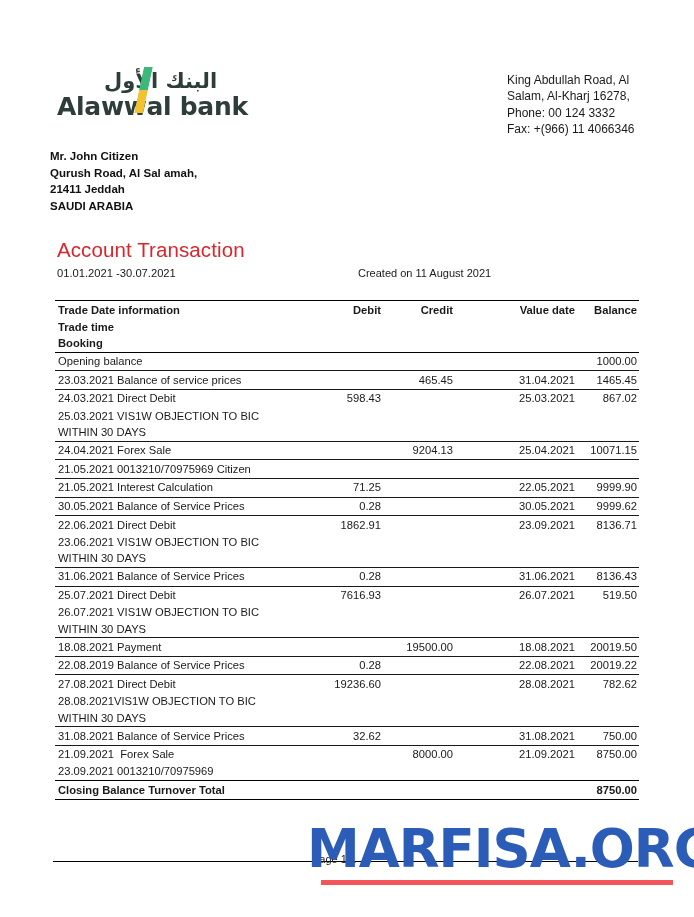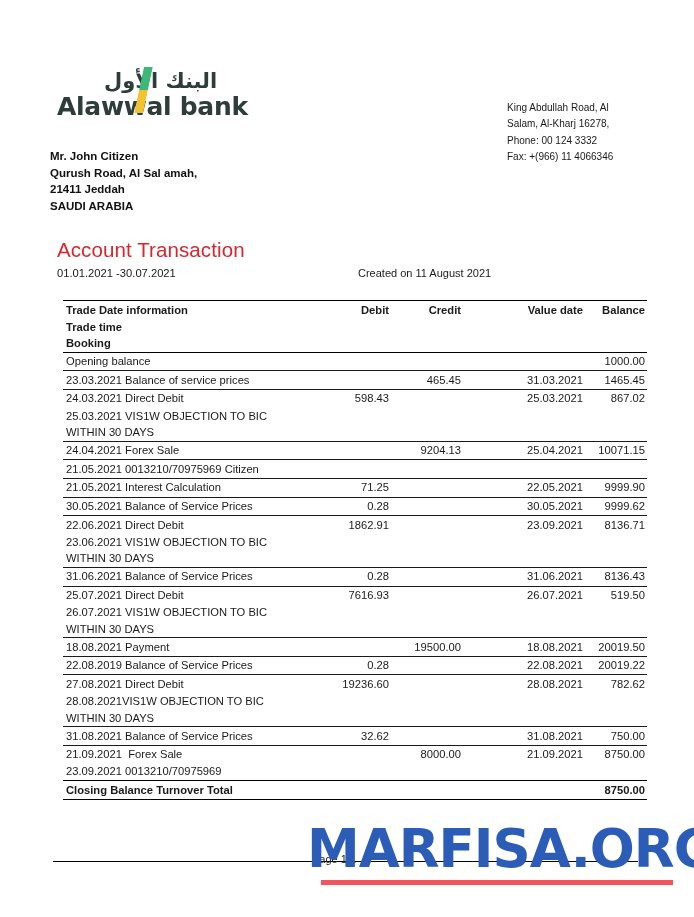--- a/index.html
+++ b/index.html
@@ -78,24 +78,23 @@
     height: 50%;
   }
   .logo-accent .a-top { background: #3cb878; }
   .logo-accent .a-bot { background: #f2c230; }
 
   .bank-address {
     position: absolute;
     left: 507px;
     top: 10px;
     width: 180px;
-    font-size: 10px;
+    font-size: 12px;
     line-height: 16.3px;
     color: #1a1a1a;
-    margin-top: 28px;
   }
   .bank-address div { white-space: nowrap; }
 
   
   .customer {
     position: absolute;
     left: 50px;
     top: 148px;
     font-size: 11.5px;
     font-weight: 700;
@@ -128,21 +127,20 @@
     color: #1a1a1a;
   }
 
   
   .table {
     position: absolute;
     left: 55px;
     top: 300px;
     width: 584px;
     font-size: 11.2px;
-    margin-left: 8px;
   }
   .rule-heavy {
     height: 0;
     border-top: 1.6px solid #000;
   }
   .rule-thin {
     height: 0;
     border-top: 1px solid #1a1a1a;
   }
   .row {
@@ -285,21 +283,21 @@
           <div class="c-debit"></div>
           <div class="c-credit"></div>
           <div class="c-value"></div>
           <div class="c-balance">1000.00</div>
         </div>
         <div class="rule-thin"></div>
         <div class="row">
           <div class="c-desc">23.03.2021 Balance of service prices</div>
           <div class="c-debit"></div>
           <div class="c-credit">465.45</div>
-          <div class="c-value">31.03.2021</div>
+          <div class="c-value">31.04.2021</div>
           <div class="c-balance">1465.45</div>
         </div>
         <div class="rule-thin"></div>
         <div class="row">
           <div class="c-desc">24.03.2021 Direct Debit</div>
           <div class="c-debit">598.43</div>
           <div class="c-credit"></div>
           <div class="c-value">25.03.2021</div>
           <div class="c-balance">867.02</div>
         </div>

